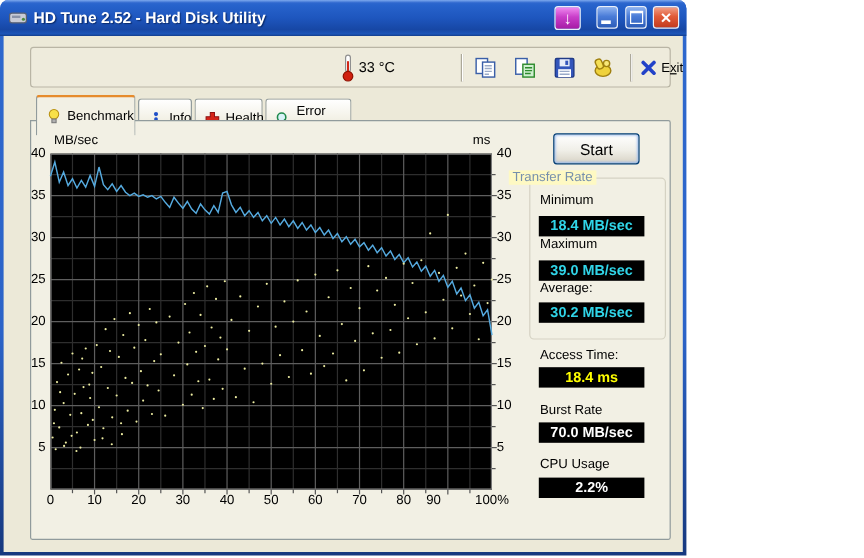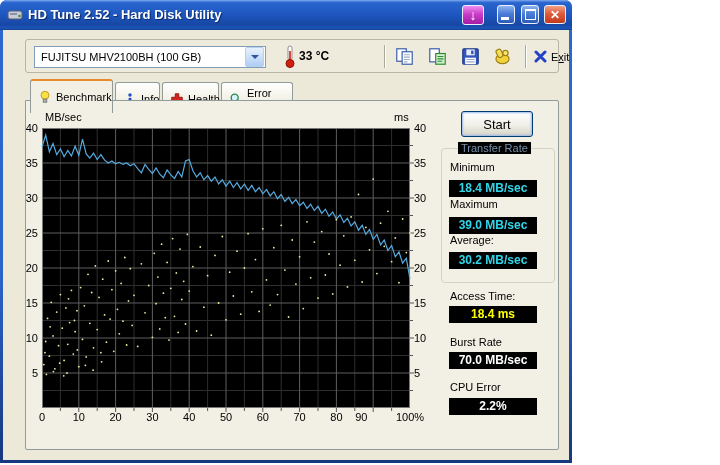--- a/index.html
+++ b/index.html
@@ -32,21 +32,21 @@
     border:1px solid #B9B5A5;border-radius:3px;background:#EEEBDC;}
   #combo{position:absolute;left:8px;top:6px;width:232px;height:22px;box-sizing:border-box;
     border:1px solid #7F9DB9;background:#fff;display:flex;align-items:center;}
   #combo-text{flex:1;padding-left:6px;white-space:nowrap;overflow:hidden;}
   #combo-btn{width:17px;height:18px;margin:1px;border:1px solid #B9D0EA;border-radius:2px;
     background:linear-gradient(180deg,#E8F1FD,#CBE0F8 50%,#AECDF5);
     display:flex;align-items:center;justify-content:center;}
   #combo-btn .chev{width:0;height:0;border-left:4px solid transparent;border-right:4px solid transparent;
     border-top:4px solid #2C56A0;}
   #therm{position:absolute;left:258px;top:4px;}
-  #temp-text{position:absolute;left:273px;top:9px;font-weight:bold;font-size:12px;}
+  #temp-text{position:absolute;left:273px;top:9px;font-weight:normal;font-size:12px;}
   .tsep{position:absolute;top:5px;width:1px;height:23px;background:#ACA899;border-right:1px solid #fff;}
   #sep1{left:358px;} #sep2{left:499px;}
   .icon-btn{position:absolute;top:4px;width:25px;height:25px;display:flex;align-items:center;justify-content:center;}
   #ib-copy{left:366px;} #ib-export{left:399px;} #ib-save{left:432px;} #ib-donate{left:464px;}
   #exit-btn{position:absolute;left:508px;top:6px;height:21px;display:flex;align-items:center;gap:4px;}
   #exit-label u{text-decoration:underline;}
   
   .tab{position:absolute;box-sizing:border-box;border:1px solid #919B9C;border-bottom:none;
     border-radius:3px 3px 0 0;display:flex;align-items:center;gap:4px;padding:16px 7px;
     background:linear-gradient(180deg,#FFFFFF,#F0EEE1 60%,#E6E2D2);}
@@ -65,21 +65,21 @@
   #lbl-ms{left:394px;top:111px;}
   .ytick,.xtick{position:absolute;z-index:3;font-size:11px;color:#000;}
   
   #start-btn{position:absolute;left:461px;top:111px;width:70px;height:24px;z-index:3;
     border:1px solid #003C74;border-radius:3px;
     background:linear-gradient(180deg,#FFFFFF,#F0EFE8 55%,#DDD9CD 90%,#D0CCC0);
     box-shadow:inset 0 0 2px 1px #9CBCEE;
     display:flex;align-items:center;justify-content:center;font-size:13px;}
   #groupbox{position:absolute;left:441px;top:148px;width:114px;height:135px;z-index:3;
     box-sizing:border-box;border:1px solid #D5D2C3;border-radius:4px;}
-  #group-legend{position:absolute;left:458px;top:142px;z-index:4;background:#000000;
+  #group-legend{position:absolute;left:424px;top:142px;z-index:4;background:#fef9c3;
     padding:0 3px;color:#7790AC;}
   .lbl{position:absolute;z-index:4;font-size:11px;color:#000;white-space:nowrap;}
   .valbox{position:absolute;z-index:4;width:88px;height:17px;background:#000;
     font-weight:bold;font-size:12px;line-height:17px;text-align:center;}
   .val-transfer{color:var(--val-transfer,#30D5E8);}
   .val-access{color:var(--val-access,#FFFF00);}
   .val-burst{color:var(--val-burst,#FFFFFF);}
   .val-cpu{color:var(--val-cpu,#FFFFFF);}
 </style>
 </head>
@@ -103,26 +103,20 @@
     <span class="bar"></span>
   </div>
   <div id="btn-max" class="tb-btn">
     <span class="box"></span>
   </div>
   <div id="btn-close" class="tb-btn">
     <span>✕</span>
   </div>
 
   <div id="toolbar">
-    <div id="combo">
-      <span id="combo-text">FUJITSU MHV2100BH (100 GB)</span>
-      <span id="combo-btn">
-        <span class="chev"></span>
-      </span>
-    </div>
     <svg id="therm" width="12" height="25" viewBox="0 0 12 25">
       <rect x="4" y="2" width="4" height="14" rx="2" fill="#fff" stroke="#909090"></rect>
       <rect x="5.2" y="7" width="1.6" height="10" fill="#D02010"></rect>
       <circle cx="6" cy="19.5" r="4" fill="#D02010" stroke="#8F1000"></circle>
     </svg>
     <span id="temp-text">33 °C</span>
     <span id="sep1" class="tsep"></span>
     <span id="ib-copy" class="icon-btn">
       <svg width="19" height="19" viewBox="0 0 16 16">
         <rect x="1.5" y="1.5" width="8" height="10.5" fill="#FFFFFF" stroke="#3A5FA8"></rect>
@@ -460,15 +454,15 @@
 
   <div class="lbl" style="left:450px;top:234px;">Average:</div>
   <div class="valbox val-transfer" style="left:449px;top:252px;">30.2 MB/sec</div>
 
   <div class="lbl" style="left:450px;top:290px;">Access Time:</div>
   <div class="valbox val-access" style="left:449px;top:306px;">18.4 ms</div>
 
   <div class="lbl" style="left:450px;top:336px;">Burst Rate</div>
   <div class="valbox val-burst" style="left:449px;top:352px;">70.0 MB/sec</div>
 
-  <div class="lbl" style="left:450px;top:381px;">CPU Error</div>
+  <div class="lbl" style="left:450px;top:381px;">CPU Usage</div>
   <div class="valbox val-cpu" style="left:449px;top:398px;">2.2%</div>
 </div>
 
 </body></html>

